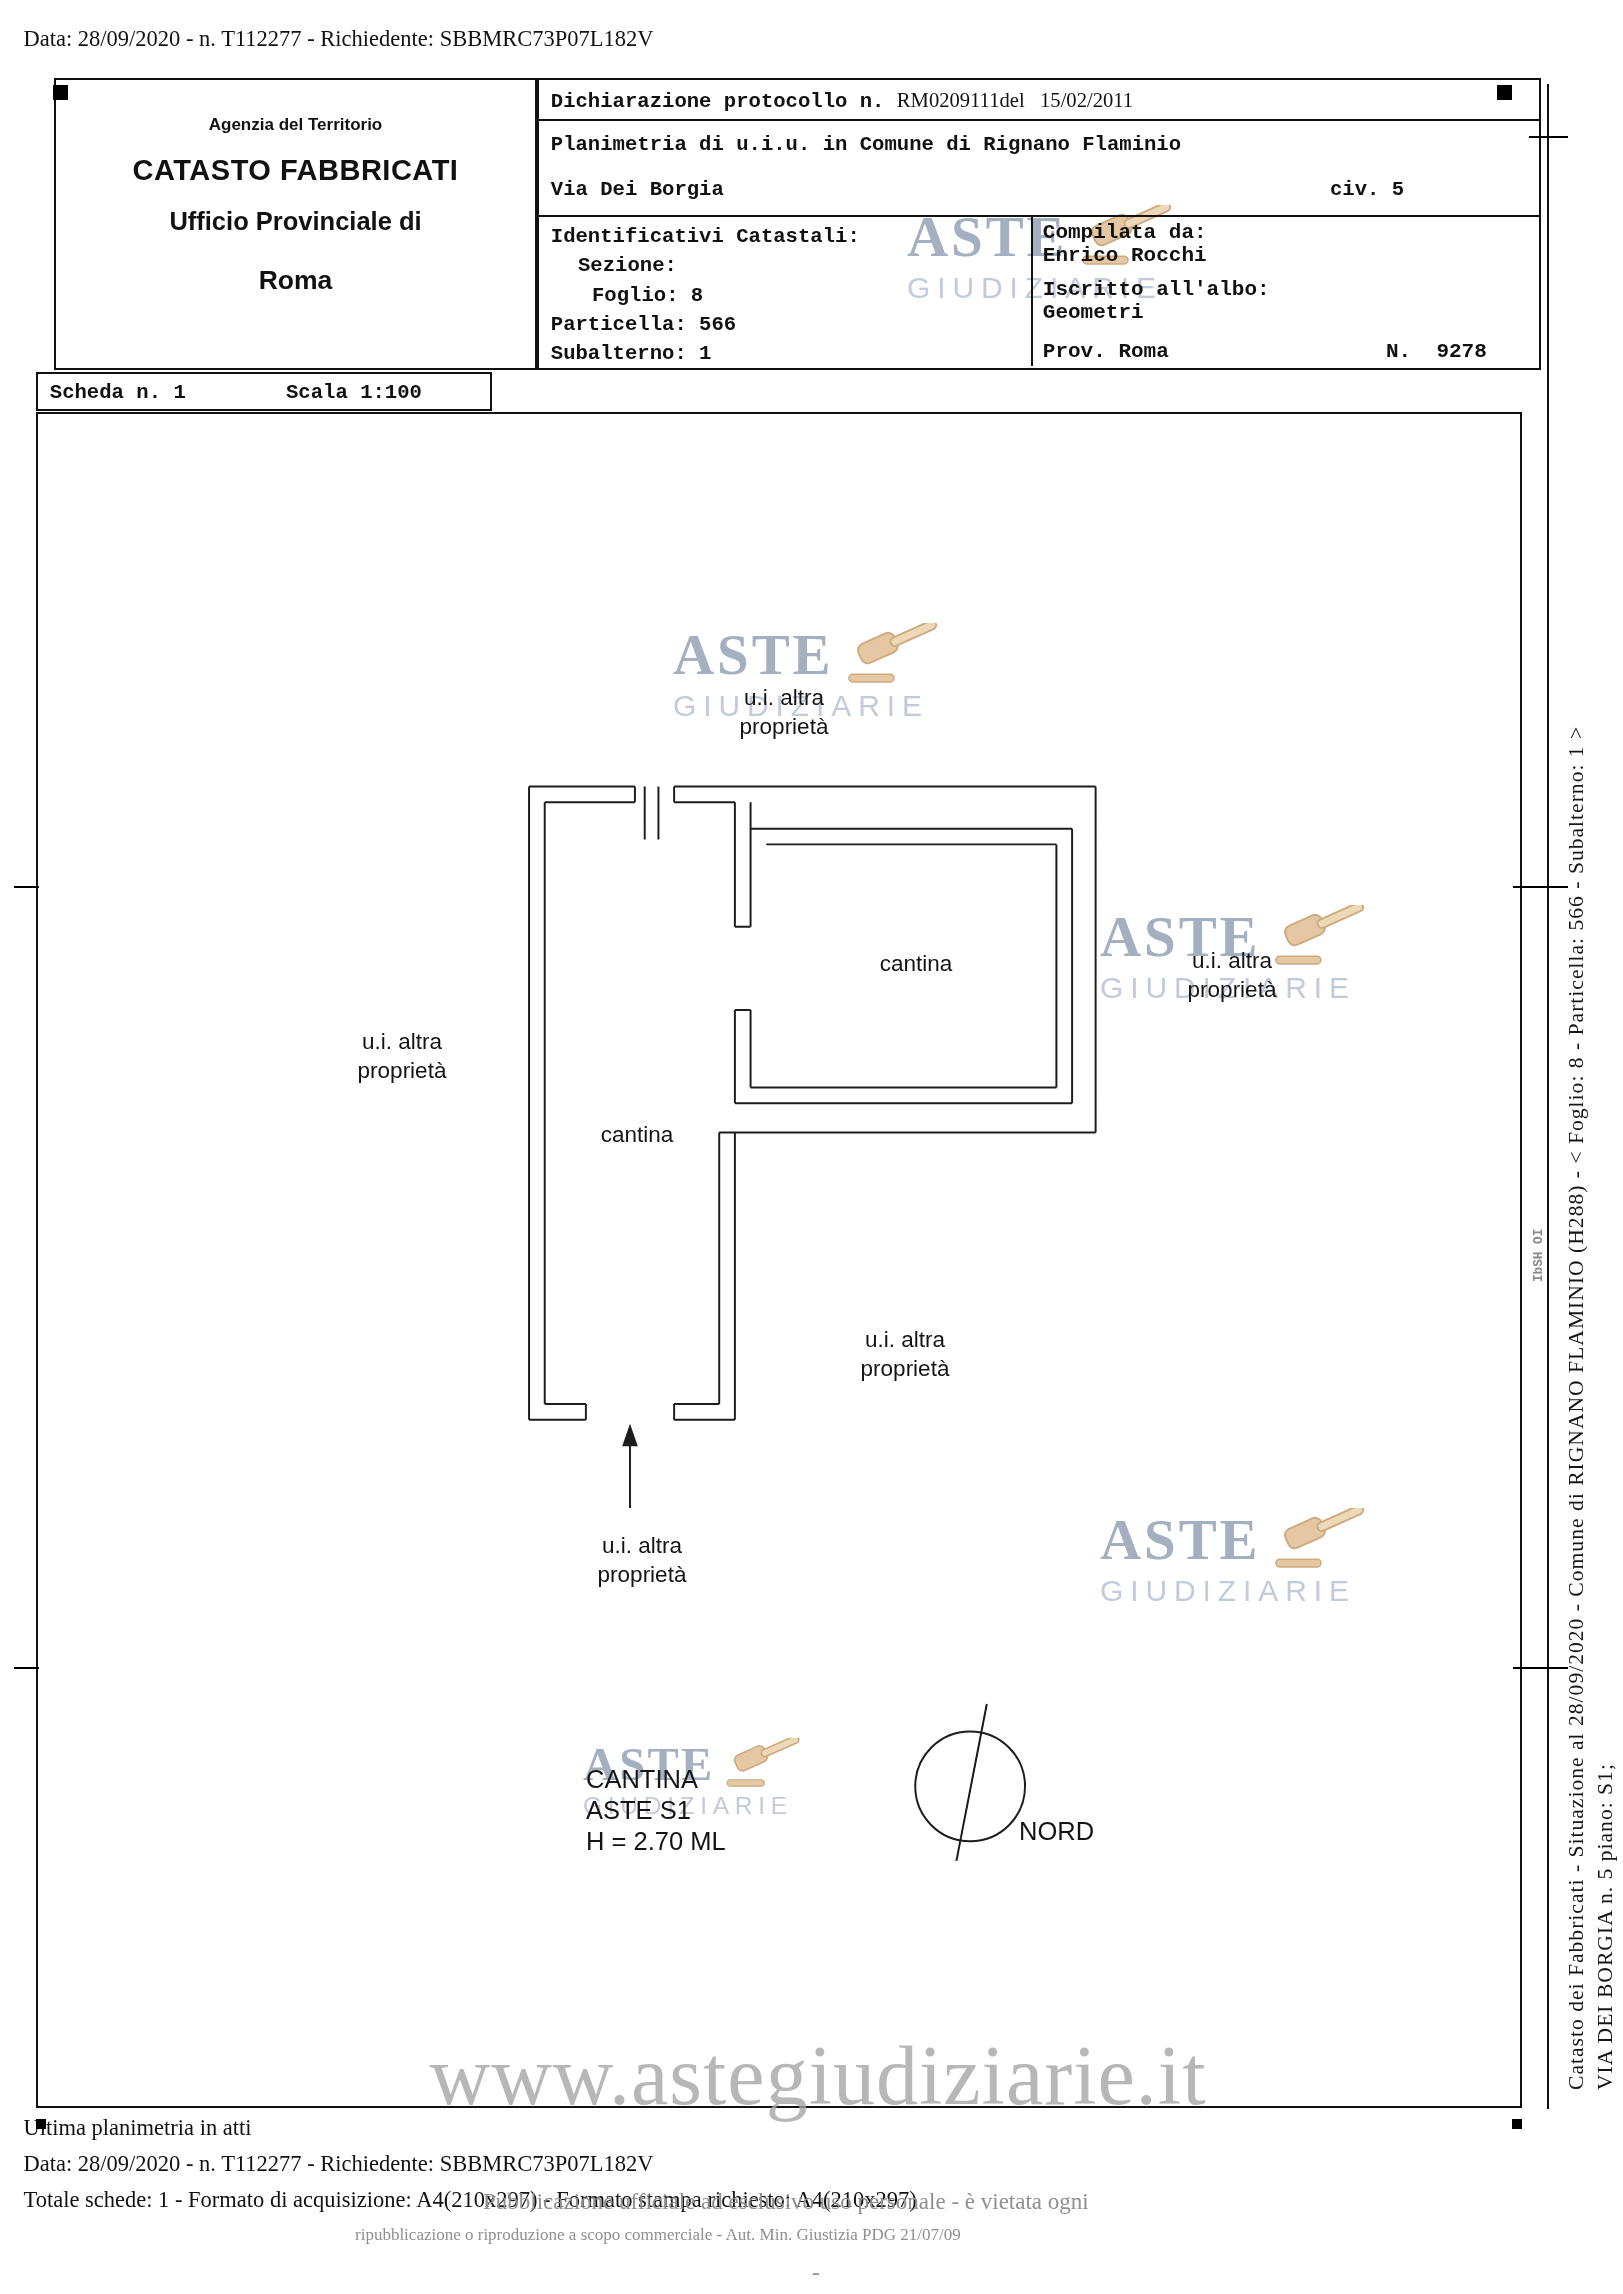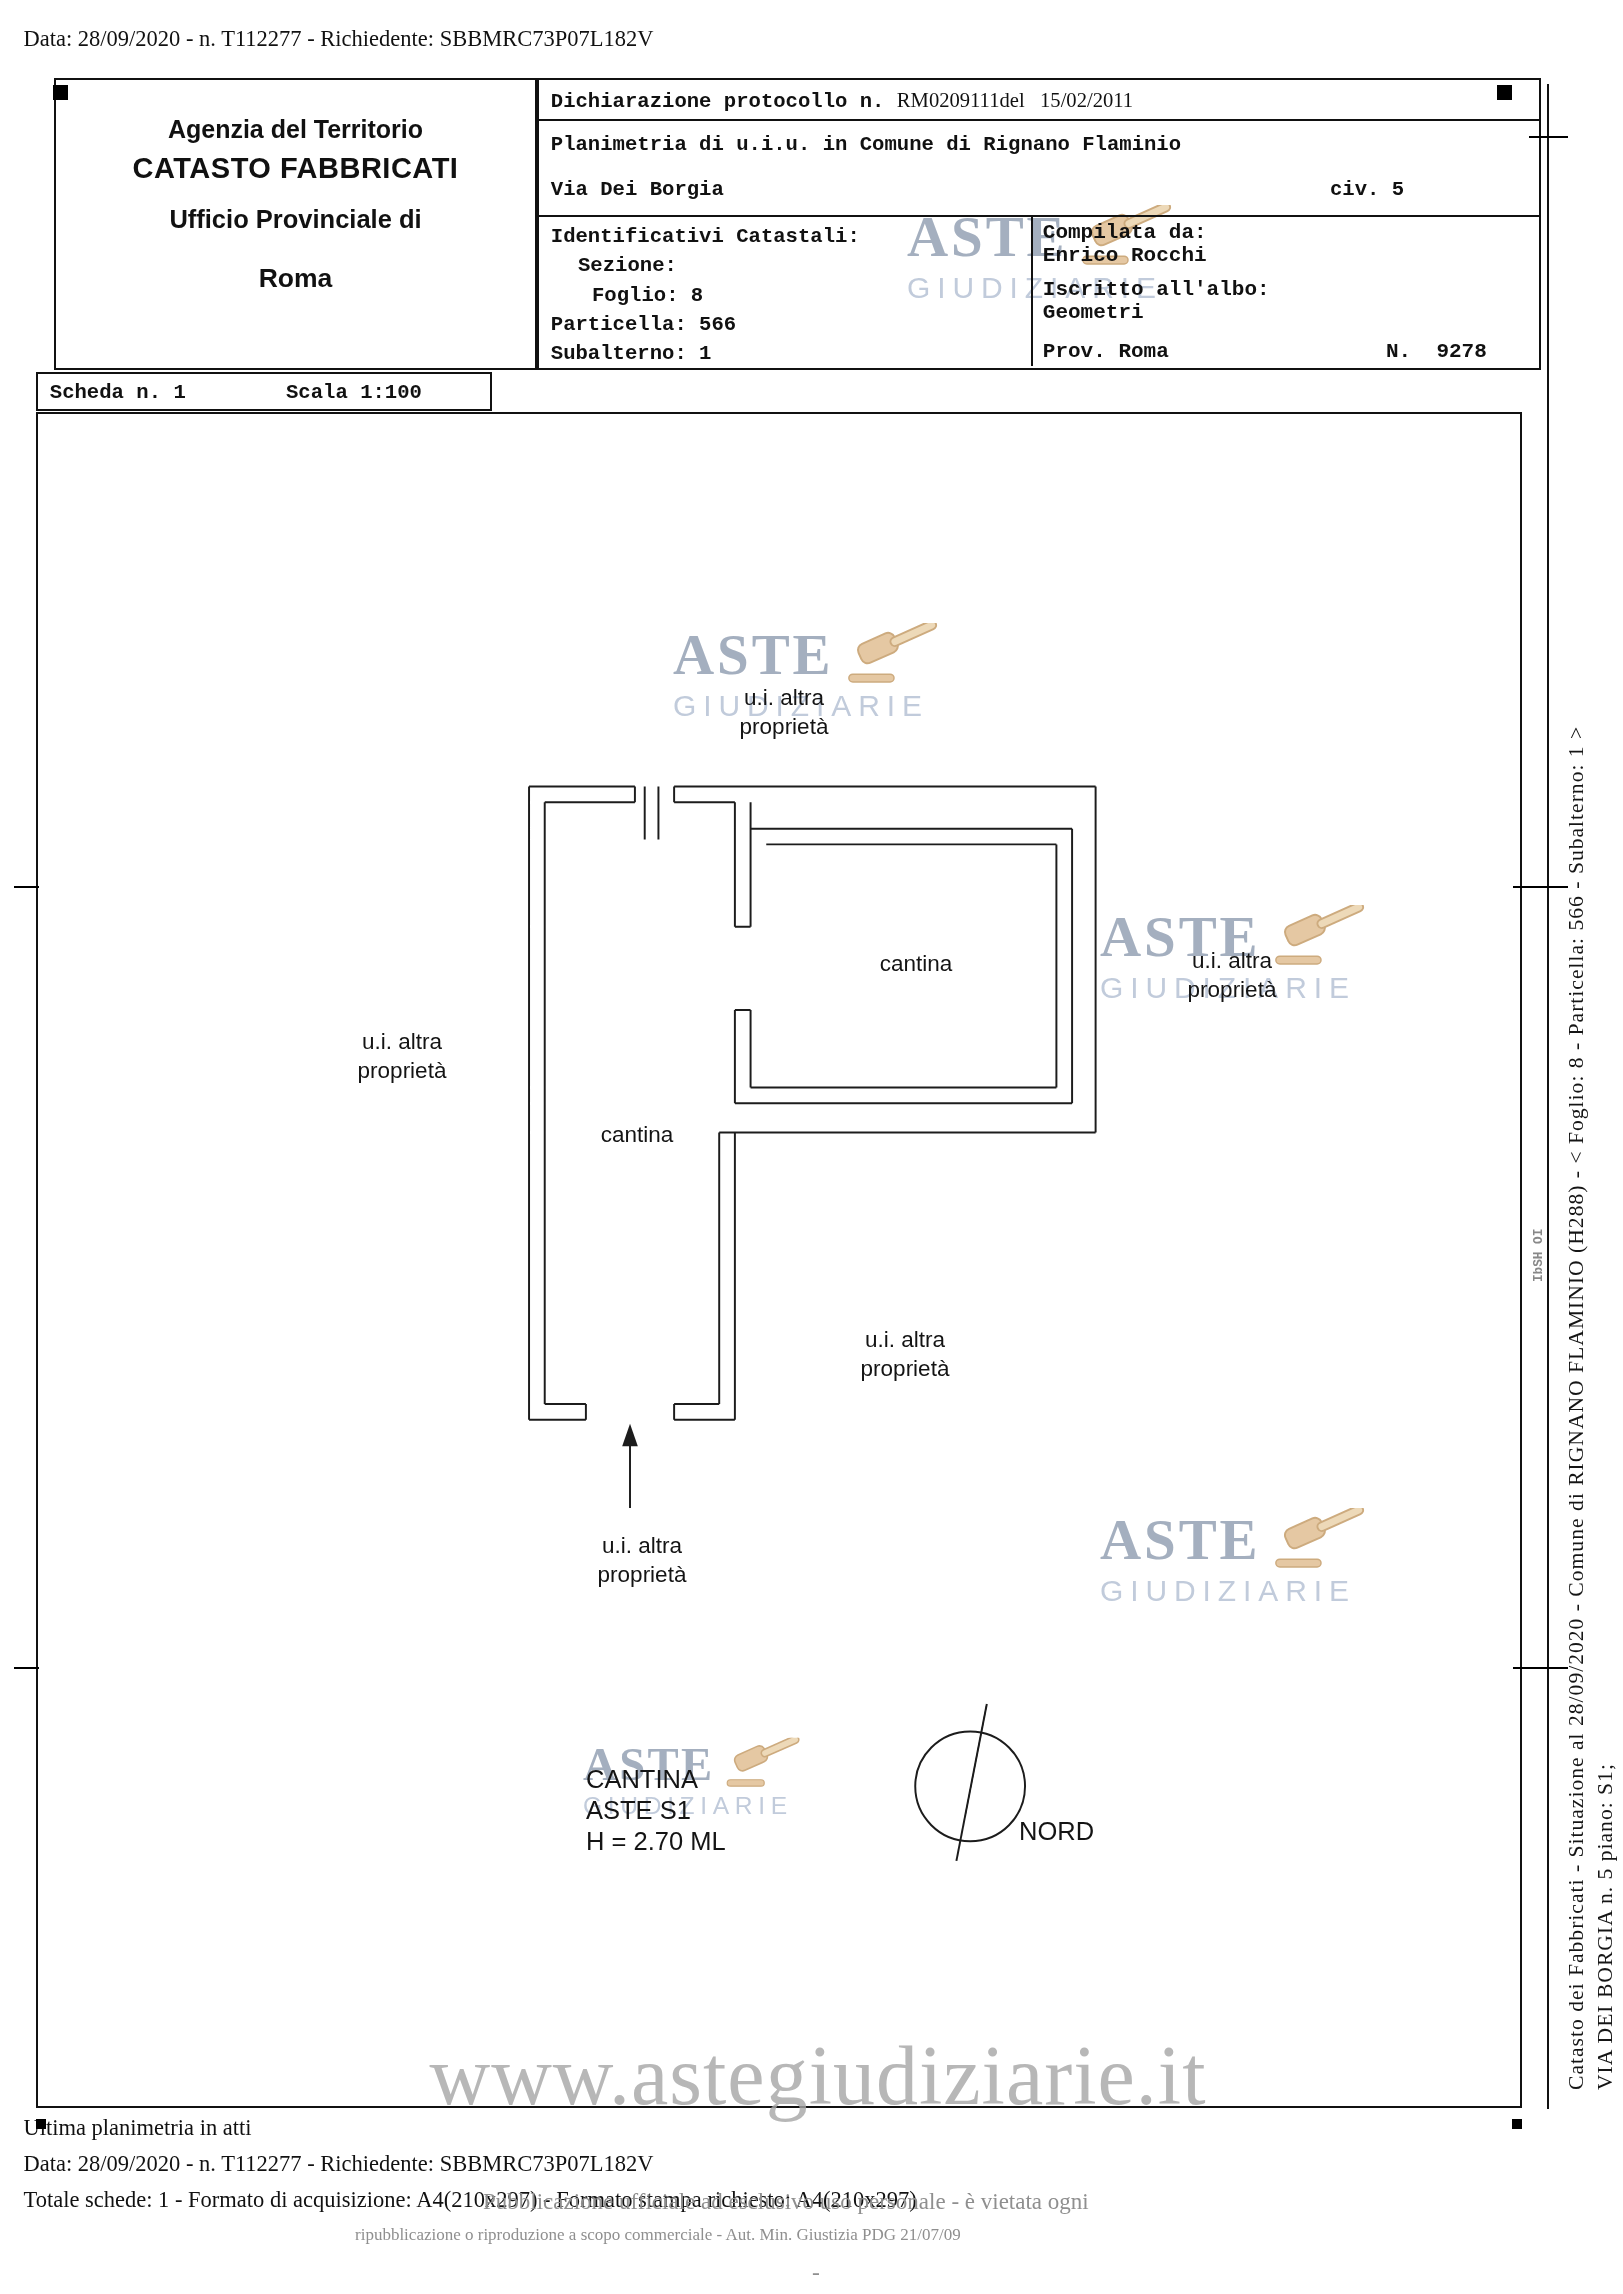--- a/index.html
+++ b/index.html
@@ -10,22 +10,22 @@
   .serif{font-family:"Liberation Serif","DejaVu Serif",serif}
   .mono{font-family:"Liberation Mono","DejaVu Sans Mono",monospace;font-weight:700}
   .sans{font-family:"Liberation Sans","DejaVu Sans",sans-serif}
   .pre{white-space:pre}
 
   
   .topline{left:23.5px;top:25.5px;font-size:22.5px;z-index:3}
 
   
   .agency-box{left:54px;top:78px;width:483px;height:292px;border:2px solid #111;text-align:center;z-index:2}
-  .agency-box .a1{margin-top:35px;font-size:25px;font-weight:700}
-  .agency-box .a2{margin-top:8px;font-size:29px;font-weight:700;letter-spacing:0.5px}
+  .agency-box .a1{margin-top:35px;font-size:17px;font-weight:700}
+  .agency-box .a2{margin-top:19px;font-size:29px;font-weight:700;letter-spacing:0.5px}
   .agency-box .a3{margin-top:19.6px;font-size:25.5px;font-weight:700}
   .agency-box .a4{margin-top:29px;font-size:26.5px;font-weight:700}
 
   .decl-box{left:537px;top:78px;width:1004px;height:292px;border:2px solid #111;z-index:2}
   .decl-row1{height:41px;border-bottom:2px solid #111;padding:8.8px 0 0 11.8px;font-size:20.6px}
   .decl-row2{position:relative;height:96px;border-bottom:2px solid #111;font-size:20.6px}
   .decl-row2 .plani{position:absolute;left:11.8px;top:11.8px}
   .decl-row2 .street{position:absolute;left:11.8px;top:57px}
   .decl-row2 .civ{position:absolute;left:791px;top:57px}
   .decl-row3{position:relative;height:149px;display:flex}

